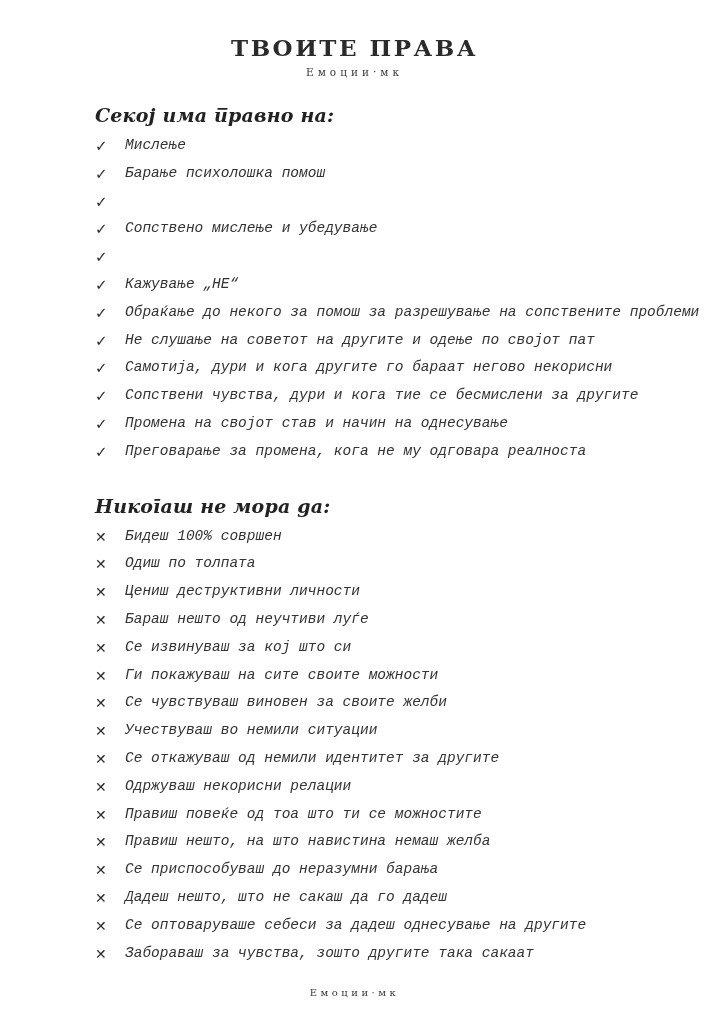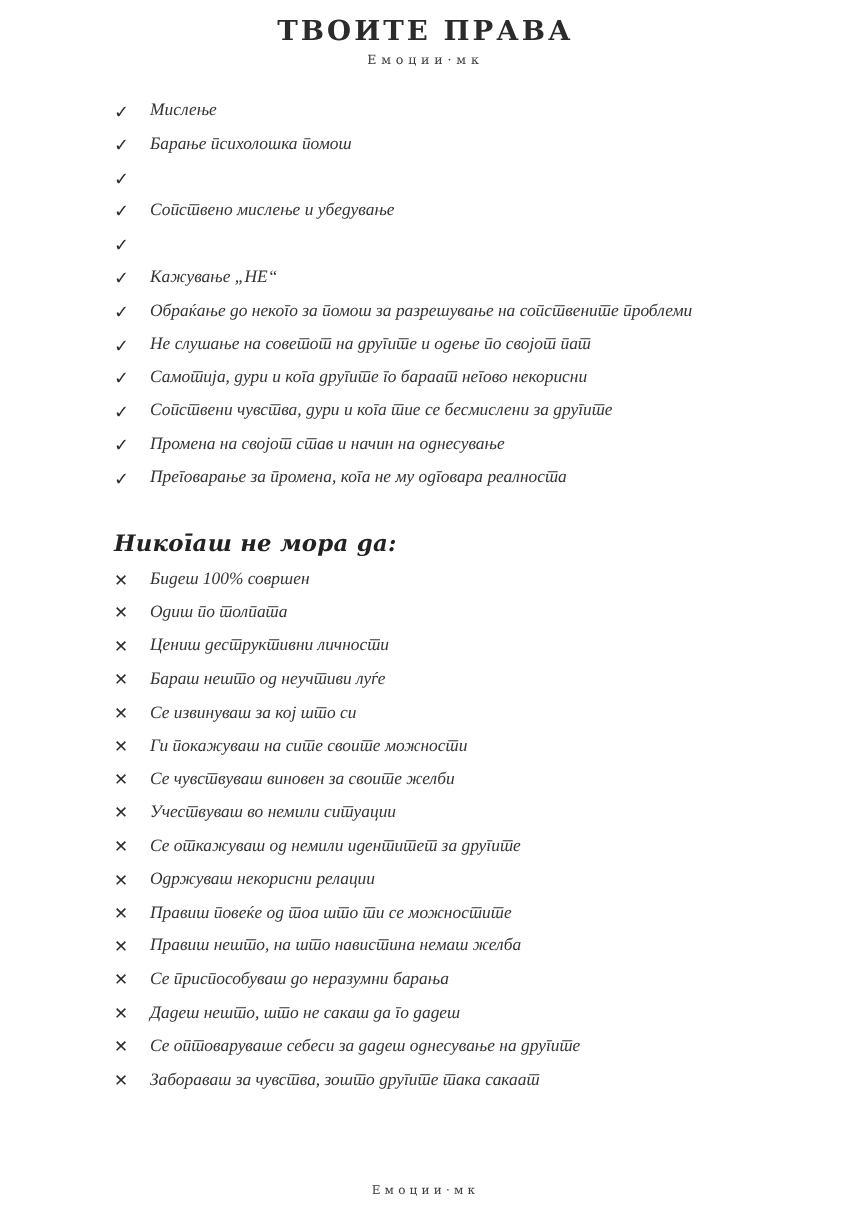--- a/index.html
+++ b/index.html
@@ -9,21 +9,21 @@
     height: 1024px;
     position: relative;
     overflow: hidden;
     font-family: "DejaVu Serif", serif;
     color: #2e2e2e;
   }
   .page {
     width: 709px;
     height: 1024px;
     background: #ffffff;
-    padding-top: 12px;
+    padding-top: 34px;
   }
   
   .doc-header { text-align: center; }
   .doc-title {
     font-family: "DejaVu Serif", serif;
     font-weight: bold;
     font-size: 23px;
     letter-spacing: 2.5px;
     color: #2b2b2b;
   }
@@ -64,21 +64,21 @@
     font-style: normal;
     font-size: 15px;
     line-height: 22px;
     color: #2b2b2b;
   }
   .bullet.cross {
     font-weight: bold;
     font-size: 14px;
   }
   .item-text {
-    font-family: Liberation Serif, serif;
+    font-family: Liberation Mono, monospace;
     font-style: italic;
     font-size: 14.5px;
     line-height: 21px;
     color: #333333;
     white-space: nowrap;
   }
   
   .doc-footer {
     position: absolute;
     left: 0;
@@ -97,20 +97,21 @@
 <div class="page">
 
   <div class="doc-header">
     <div class="doc-title">ТВОИТЕ ПРАВА</div>
     <div class="doc-subtitle">Емоции·мк</div>
   </div>
 
   <div class="content">
 
     <div class="section section-1">
+      <div class="section-heading">Секој има правно на:</div>
       <ul class="items">
           <li>
             <span class="bullet check">✓</span>
             <span class="item-text">Мислење</span>
           </li>
           <li>
             <span class="bullet check">✓</span>
             <span class="item-text">Барање психолошка помош</span>
           </li>
           <li>

